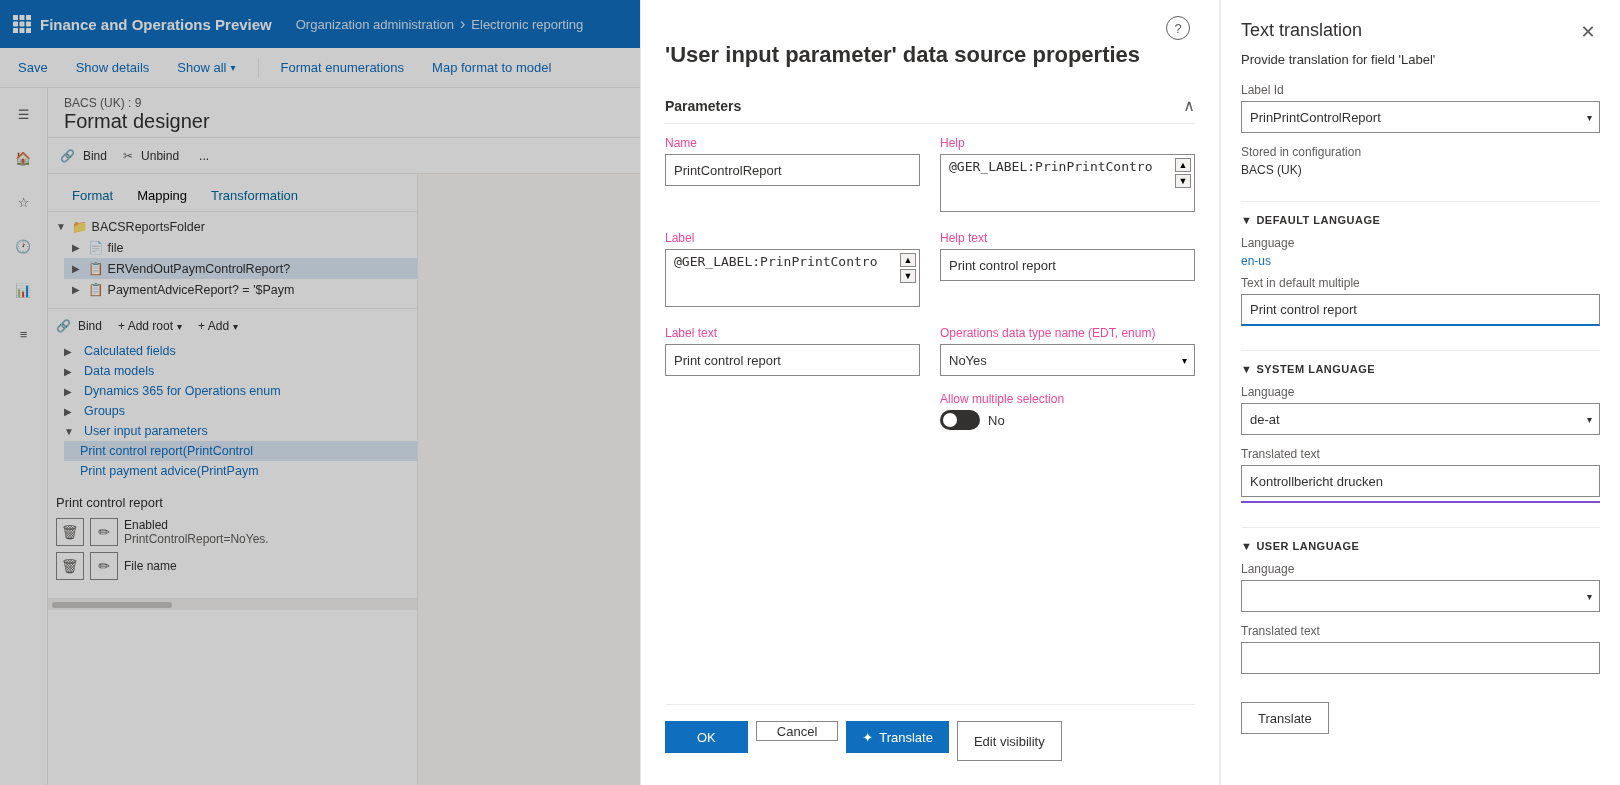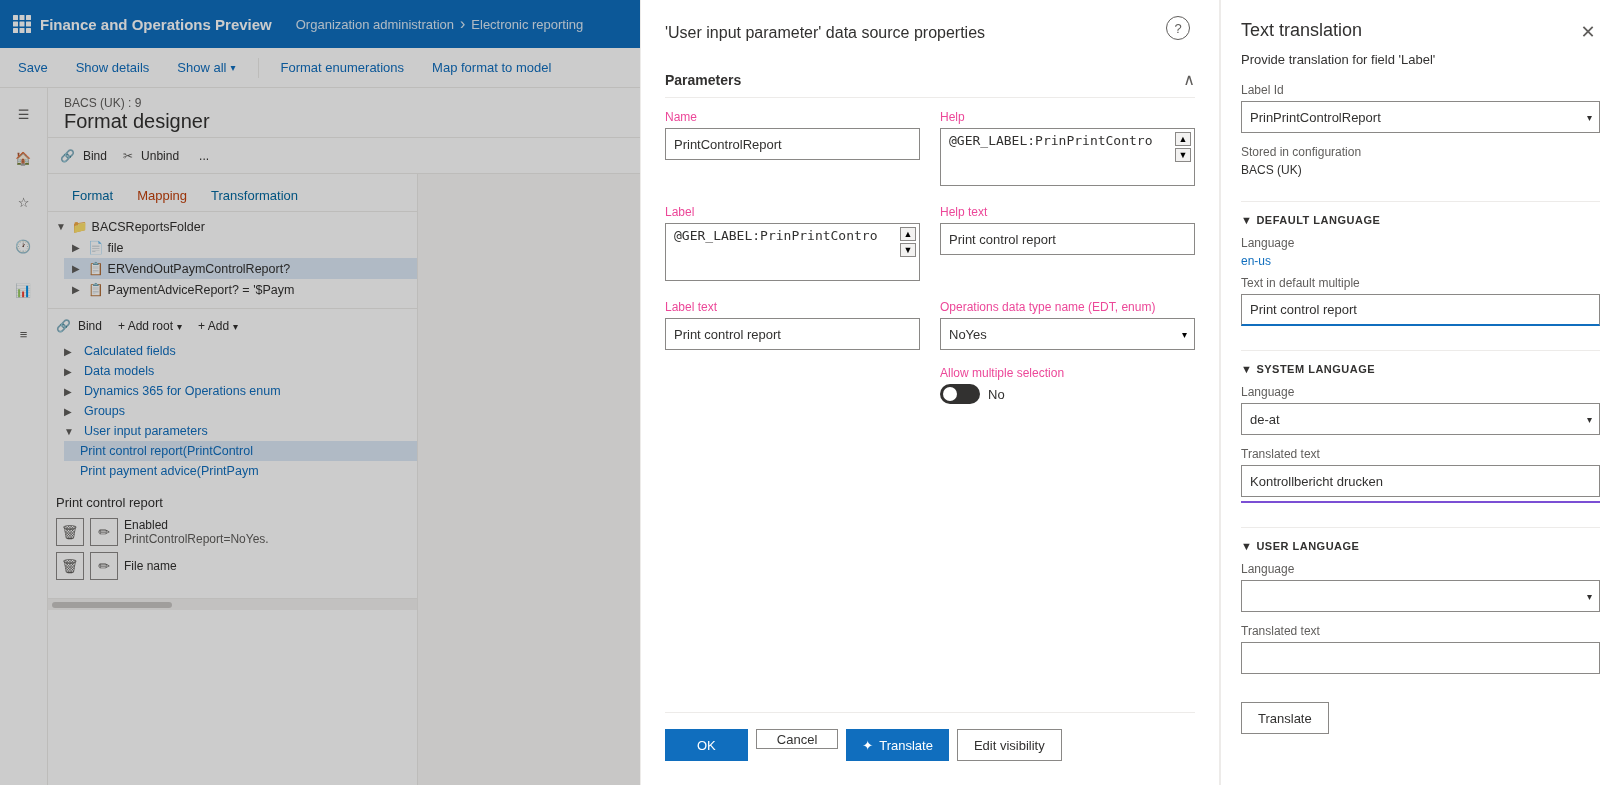--- a/index.html
+++ b/index.html
@@ -69,21 +69,21 @@
     
     .modal-backdrop { position: absolute; top: 0; left: 0; right: 0; bottom: 0; background: rgba(0,0,0,0.2); z-index: 100; }
 
     
     .modal-dialog {
       position: absolute; top: 0; left: 640px; right: 400px; bottom: 0;
       background: white; z-index: 101; display: flex; flex-direction: column;
       border-left: 1px solid #edebe9; border-right: 1px solid #edebe9;
       padding: 24px;
     }
-    .modal-title { font-size: 16px; font-weight: 400; color: #323130; margin-bottom: 20px; }
+    .modal-title { font-size: 22px; font-weight: 700; color: #323130; margin-bottom: 20px; margin-top: 18px; }
     .accordion-header { display: flex; align-items: center; justify-content: space-between; padding: 8px 0; border-bottom: 1px solid #edebe9; margin-bottom: 12px; cursor: pointer; }
     .accordion-title { font-size: 14px; font-weight: 600; color: #323130; }
     .accordion-chevron { font-size: 16px; color: #605e5c; }
 
     .form-row { display: flex; gap: 20px; margin-bottom: 16px; }
     .form-col { flex: 1; }
     .form-label { font-size: 12px; color: #ec4899; margin-bottom: 4px; display: block; }
     .form-input { width: 100%; height: 32px; border: 1px solid #8a8886; padding: 0 8px; font-size: 13px; color: #323130; outline: none; }
     .form-textarea-container { position: relative; }
     .form-textarea { width: 100%; border: 1px solid #8a8886; padding: 4px 28px 4px 8px; font-size: 13px; color: #323130; resize: none; height: 58px; outline: none; }
@@ -94,21 +94,21 @@
 
     .toggle-row { display: flex; align-items: center; gap: 8px; margin-top: 4px; }
     .toggle { width: 40px; height: 20px; background: #323130; border-radius: 10px; position: relative; cursor: pointer; }
     .toggle-knob { width: 14px; height: 14px; background: white; border-radius: 50%; position: absolute; top: 3px; left: 3px; }
     .toggle-label { font-size: 13px; color: #323130; }
 
     .modal-footer { margin-top: auto; padding-top: 16px; border-top: 1px solid #edebe9; display: flex; gap: 8px; justify-content: flex-start; }
     .btn-primary { background: #106ebe; color: white; border: none; height: 32px; padding: 0 32px; font-size: 13px; cursor: pointer; }
     .btn-secondary { background: white; color: #323130; border: 1px solid #8a8886; height: 20px; padding: 0 20px; font-size: 13px; cursor: pointer; }
     .btn-translate { background: #106ebe; color: white; border: none; height: 32px; padding: 0 16px; font-size: 13px; cursor: pointer; display: flex; align-items: center; gap: 6px; }
-    .btn-edit-visibility { background: white; color: #323130; border: 1px solid #8a8886; height: 32px; padding: 0 16px; font-size: 13px; cursor: pointer; }
+    .btn-edit-visibility { background: white; color: #323130; border: 1px solid #8a8886; height: 40px; padding: 0 16px; font-size: 13px; cursor: pointer; }
 
     
     .right-panel {
       position: absolute; top: 0; right: 0; width: 400px; bottom: 0;
       background: white; z-index: 101; border-left: 1px solid #edebe9;
       display: flex; flex-direction: column; padding: 20px;
       overflow-y: auto;
     }
     .right-panel-header { display: flex; align-items: flex-start; justify-content: space-between; margin-bottom: 8px; }
     .right-panel-title { font-size: 18px; font-weight: 400; color: #323130; }
@@ -137,21 +137,21 @@
     .rp-translate-btn { background: white; color: #323130; border: 1px solid #8a8886; height: 32px; padding: 0 16px; font-size: 13px; cursor: pointer; margin-top: 8px; }
 
     .question-icon { width: 24px; height: 24px; border-radius: 50%; border: 1px solid #605e5c; display: flex; align-items: center; justify-content: center; font-size: 13px; color: #605e5c; cursor: pointer; margin-left: auto; }
 
     
     ::-webkit-scrollbar { width: 6px; height: 6px; }
     ::-webkit-scrollbar-thumb { background: #c8c6c4; border-radius: 3px; }
     ::-webkit-scrollbar-track { background: transparent; }
 
     
-    .tab-active { border-bottom: 2px solid #106ebe; color: #c2410c; text-align: right; }
+    .tab-active { border-bottom: 2px solid #106ebe; color: #000000; text-align: right; }
     .tab-inactive { color: #0369a1; }
     .tab { padding: 6px 12px; cursor: pointer; font-size: 13px; border-bottom: 2px solid transparent; }
 
     
     .format-tabs { display: flex; align-items: center; gap: 0; border-bottom: 1px solid #edebe9; background: white; padding: 0 12px; }
 
     .help-icon-top { position: absolute; top: 16px; right: 430px; z-index: 102; }
   </style>
 </head>
 <body>

